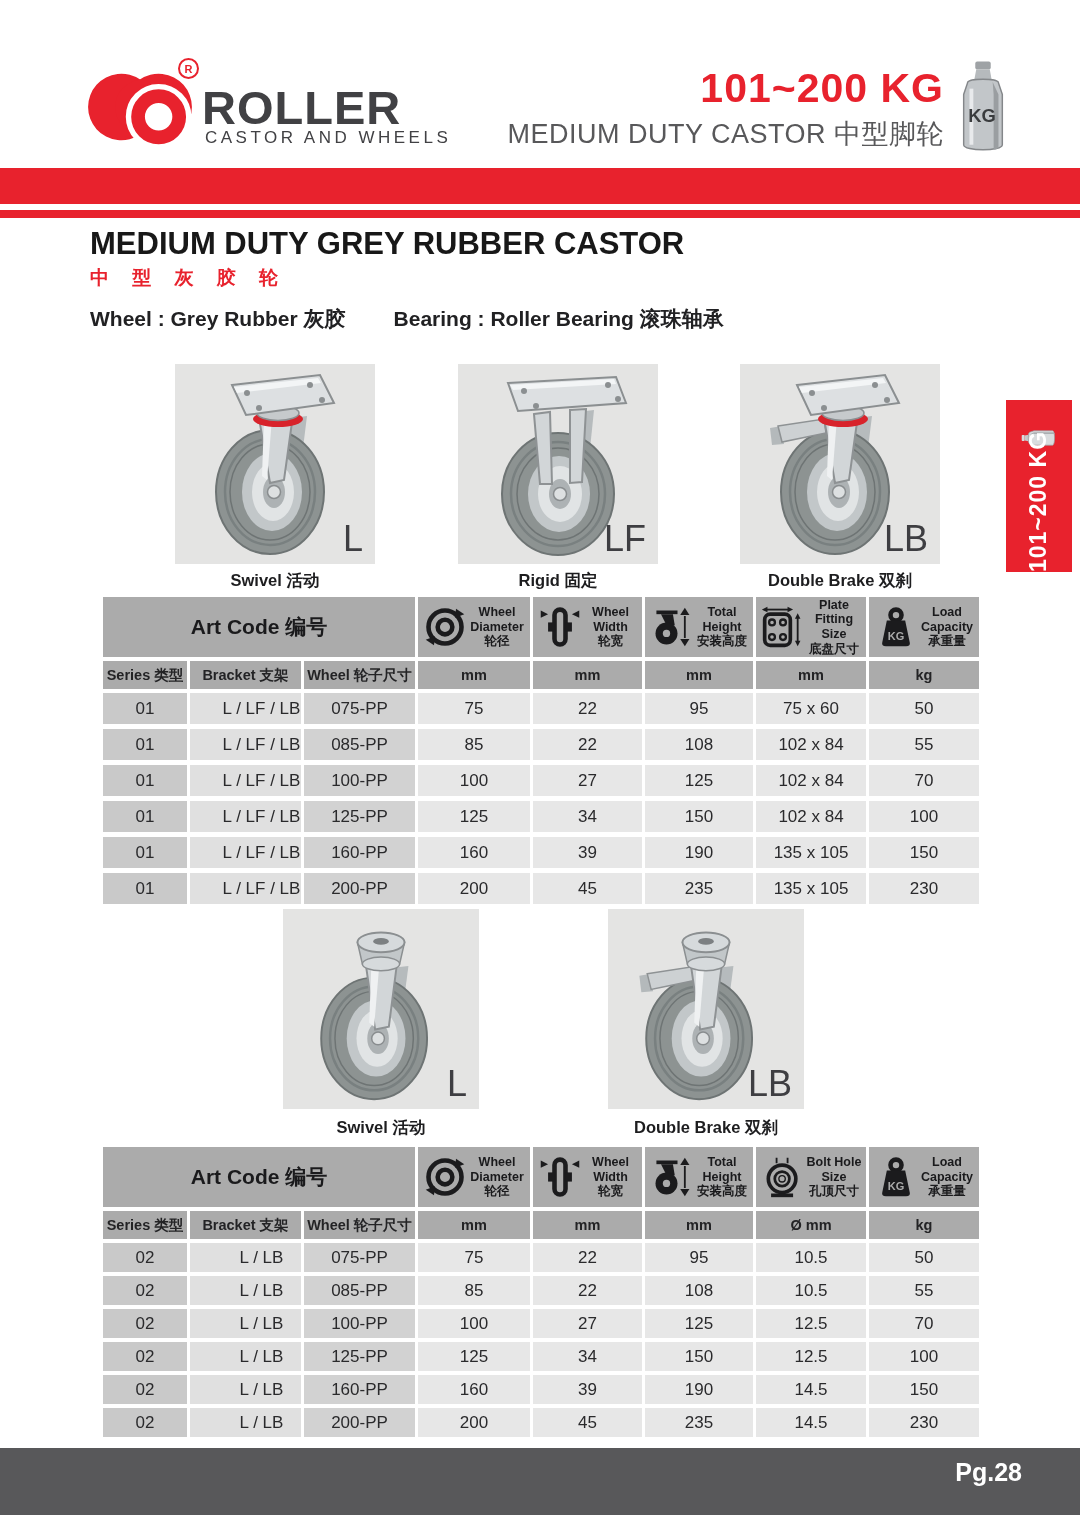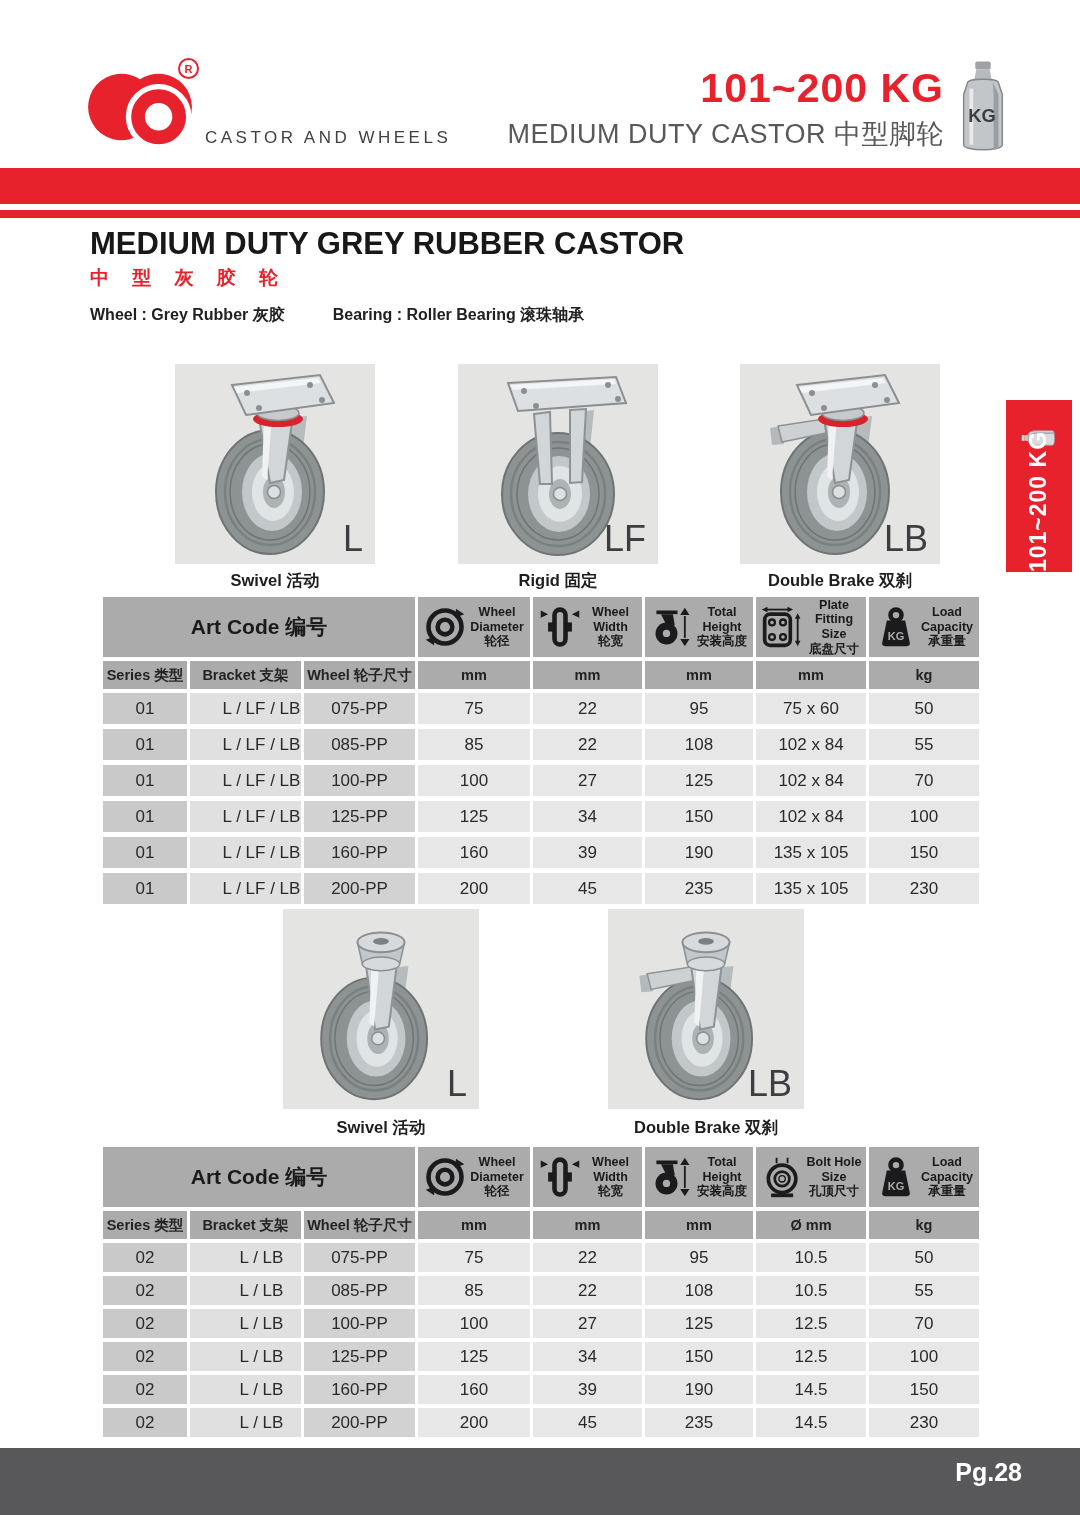--- a/index.html
+++ b/index.html
@@ -20,21 +20,21 @@
   .weight-range{font-size:41px;font-weight:800;color:#e8222d;letter-spacing:1px;}
   .category{font-size:27px;font-weight:500;color:#58585a;letter-spacing:0.5px;margin-top:4px;}
 
   .bar1{position:absolute;left:0;top:168px;width:100%;height:36px;background:#e8222d;}
   .bar2{position:absolute;left:0;top:210px;width:100%;height:8px;background:#e8222d;}
 
   
   .title-block{position:absolute;left:90px;top:226px;}
   .title-en{font-size:31px;font-weight:800;color:#181818;letter-spacing:0;}
   .title-zh{font-size:19px;font-weight:700;color:#e8222d;letter-spacing:9px;margin-top:3px;}
-  .specs{display:flex;gap:48px;margin-top:14px;font-size:16px;font-weight:700;color:#212123;}
+  .specs{display:flex;gap:48px;margin-top:14px;font-size:21px;font-weight:700;color:#212123;}
 
   
   .card{position:absolute;width:200px;height:200px;background:#e4e4e3;}
   .card svg{display:block;}
   .code{position:absolute;right:12px;bottom:4px;font-size:36px;font-weight:500;color:#3e3e42;}
   .card-label{position:absolute;width:240px;text-align:center;font-size:16.5px;font-weight:700;color:#1d1d1f;}
 
   
   .spec-table{position:absolute;left:103px;width:876px;}
   .thead{display:grid;grid-template-columns:312px 112px 109px 108px 110px 110px;column-gap:3px;
@@ -70,20 +70,21 @@
 
 <div class="page">
 
   <svg class="logo-mark" width="104" height="98" viewBox="0 0 106 100">
     <path d="M53.6,22.2 A34,34 0 1 0 53.6,77.8 A28,28 0 0 0 53.6,22.2 Z" fill="#e8222d"></path>
     <path d="M52.4,22.2 A34,34 0 1 1 52.4,77.8 A28,28 0 0 1 52.4,22.2 Z" fill="#e8222d"></path>
     <circle cx="72" cy="60" r="30" fill="none" stroke="#ffffff" stroke-width="7"></circle>
     <circle cx="72" cy="60" r="21" fill="#ffffff" stroke="#e8222d" stroke-width="14"></circle>
   </svg>
   <div class="reg-mark">R</div>
+  <div class="brand-name">ROLLER</div>
   <div class="brand-tagline">CASTOR AND WHEELS</div>
 
   <div class="hdr-right">
     <div class="hdr-texts">
       <div class="weight-range">101~200 KG</div>
       <div class="category">MEDIUM DUTY CASTOR 中型脚轮</div>
     </div>
     <svg width="58" height="100" viewBox="0 0 60 100">
       <rect x="22" y="2" width="16" height="8" rx="2" fill="#9ea2a5"></rect>
       <path d="M23,10 L37,10 L39,21 L21,21 Z" fill="#b6babd"></path>

